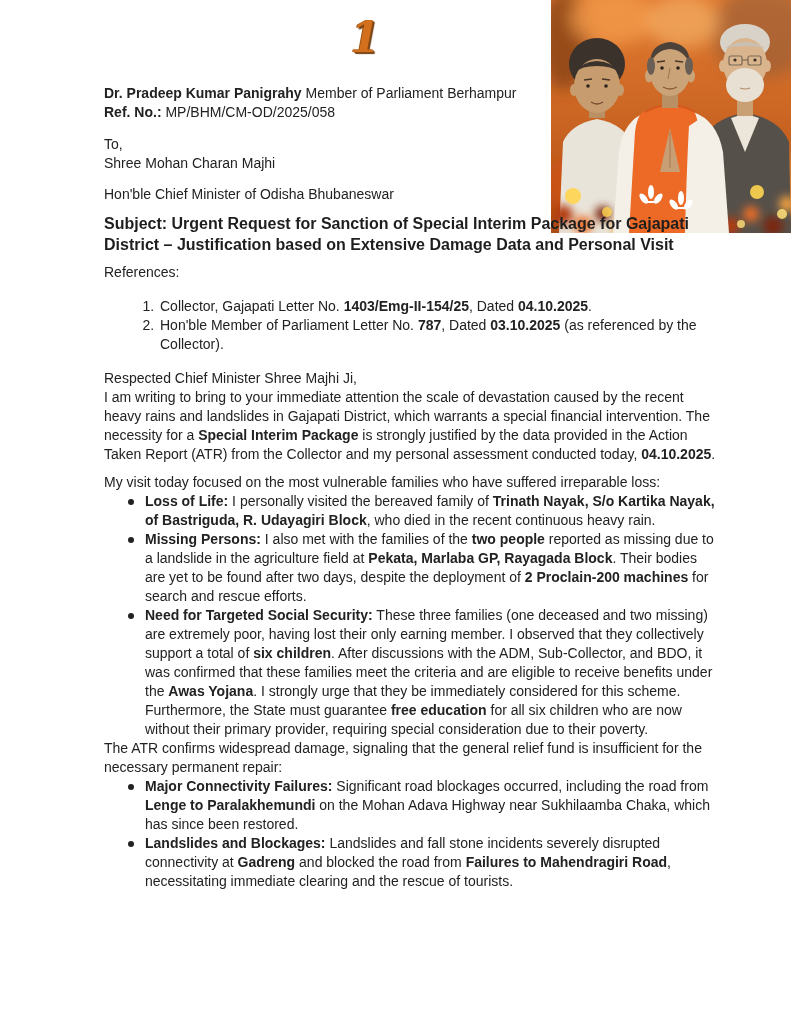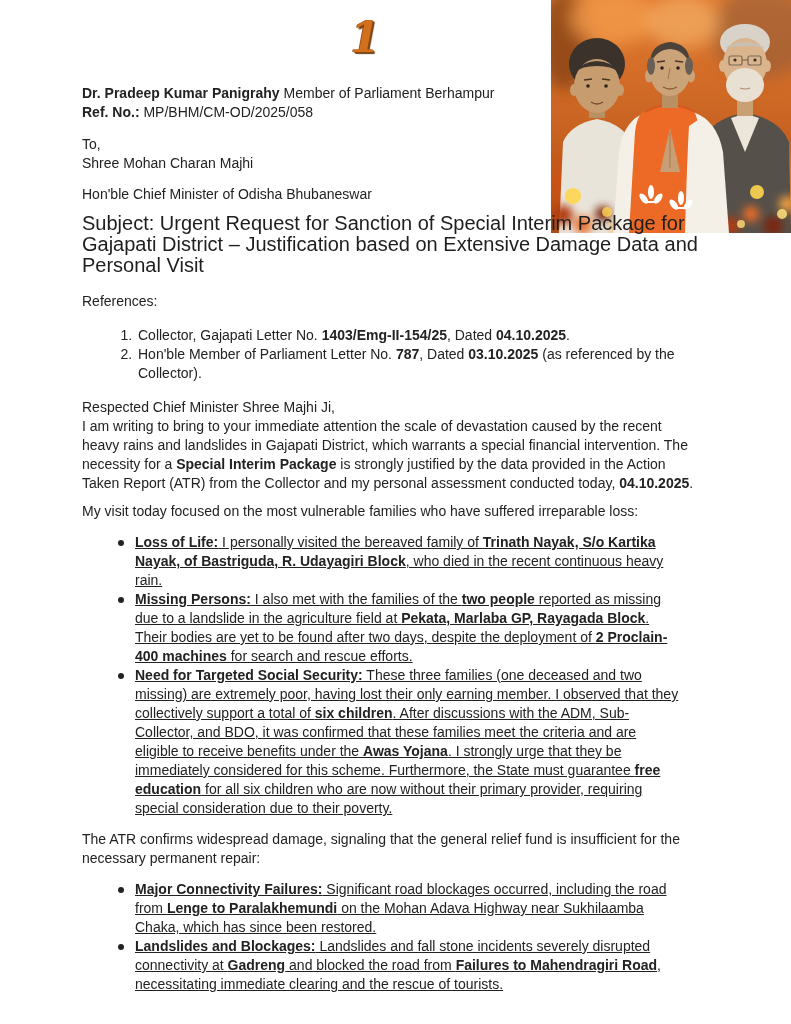--- a/index.html
+++ b/index.html
@@ -32,43 +32,43 @@
   .photo {
     position: absolute;
     left: 551px; top: 0;
     width: 240px; height: 233px;
     overflow: hidden;
   }
   .photo svg { display:block; }
   
   .content {
     position: absolute;
-    left: 82px; top: 84px;
+    left: 104px; top: 84px;
     width: 613px;
   }
   p { margin: 0; }
   b { font-weight: bold; }
   .bold { font-weight: normal; }
   .sender-block { margin: 0 0 13px 0; }
   .to-block { margin: 0 0 12px 0; }
   .recipient-title { margin: 0 0 9px 0; }
   .subject {
-    margin: 0 0 16px 0;
-    font-size: 20px;
+    margin: 0 0 8px 0;
+    font-size: 16px;
     line-height: 21px;
-    font-weight: normal;
+    font-weight: bold;
     width: 625px;
     color: #1e1e1e;
   }
   .refs { margin: 0 0 10px 0; }
   .refs ol { margin: 15px; padding: 0 0 0 39px; }
   .refs li { padding-left: 2px; }
   .opening { margin: 0 0 9px 0; }
   .visit-section { margin: 0; }
-  ul.bullets { margin: 12px; padding: 0 0 0 41px; list-style: none; text-decoration: underline; }
+  ul.bullets { margin: 0; padding: 0 0 0 41px; list-style: none; }
   ul.bullets li { position: relative; }
   ul.bullets li::before {
     content: "";
     position: absolute;
     left: -17px; top: 7px;
     width: 6px; height: 6px;
     border-radius: 50%;
     background: #222222;
   }
 </style>
@@ -220,21 +220,21 @@
 
     <div class="opening">
       <p>Respected Chief Minister Shree Majhi Ji,</p>
       <p><span>I am writing to bring to your immediate attention the scale of devastation caused by the recent heavy rains and landslides in Gajapati District, which warrants a special financial intervention. The necessity for a </span><b>Special Interim Package</b><span> is strongly justified by the data provided in the Action Taken Report (ATR) from the Collector and my personal assessment conducted today, </span><b>04.10.2025</b><span>.</span></p>
     </div>
 
     <div class="visit-section">
       <p>My visit today focused on the most vulnerable families who have suffered irreparable loss:</p>
       <ul class="bullets">
         <li><b>Loss of Life:</b><span> I personally visited the bereaved family of </span><b>Trinath Nayak, S/o Kartika Nayak, of Bastriguda, R. Udayagiri Block</b><span>, who died in the recent continuous heavy rain.</span></li>
-        <li><b>Missing Persons:</b><span> I also met with the families of the </span><b>two people</b><span> reported as missing due to a landslide in the agriculture field at </span><b>Pekata, Marlaba GP, Rayagada Block</b><span>. Their bodies are yet to be found after two days, despite the deployment of </span><b>2 Proclain-400 machines</b><span> for search and rescue efforts.</span></li>
+        <li><b>Missing Persons:</b><span> I also met with the families of the </span><b>two people</b><span> reported as missing due to a landslide in the agriculture field at </span><b>Pekata, Marlaba GP, Rayagada Block</b><span>. Their bodies are yet to be found after two days, despite the deployment of </span><b>2 Proclain-200 machines</b><span> for search and rescue efforts.</span></li>
         <li><b>Need for Targeted Social Security:</b><span> These three families (one deceased and two missing) are extremely poor, having lost their only earning member. I observed that they collectively support a total of </span><b>six children</b><span>. After discussions with the ADM, Sub-Collector, and BDO, it was confirmed that these families meet the criteria and are eligible to receive benefits under the </span><b>Awas Yojana</b><span>. I strongly urge that they be immediately considered for this scheme. Furthermore, the State must guarantee </span><b>free education</b><span> for all six children who are now without their primary provider, requiring special consideration due to their poverty.</span></li>
       </ul>
     </div>
 
     <p>The ATR confirms widespread damage, signaling that the general relief fund is insufficient for the necessary permanent repair:</p>
 
     <ul class="bullets">
       <li><b>Major Connectivity Failures:</b><span> Significant road blockages occurred, including the road from </span><b>Lenge to Paralakhemundi</b><span> on the Mohan Adava Highway near Sukhilaamba Chaka, which has since been restored.</span></li>
       <li><b>Landslides and Blockages:</b><span> Landslides and fall stone incidents severely disrupted connectivity at </span><b>Gadreng</b><span> and blocked the road from </span><b>Failures to Mahendragiri Road</b><span>, necessitating immediate clearing and the rescue of tourists.</span></li>
     </ul>

